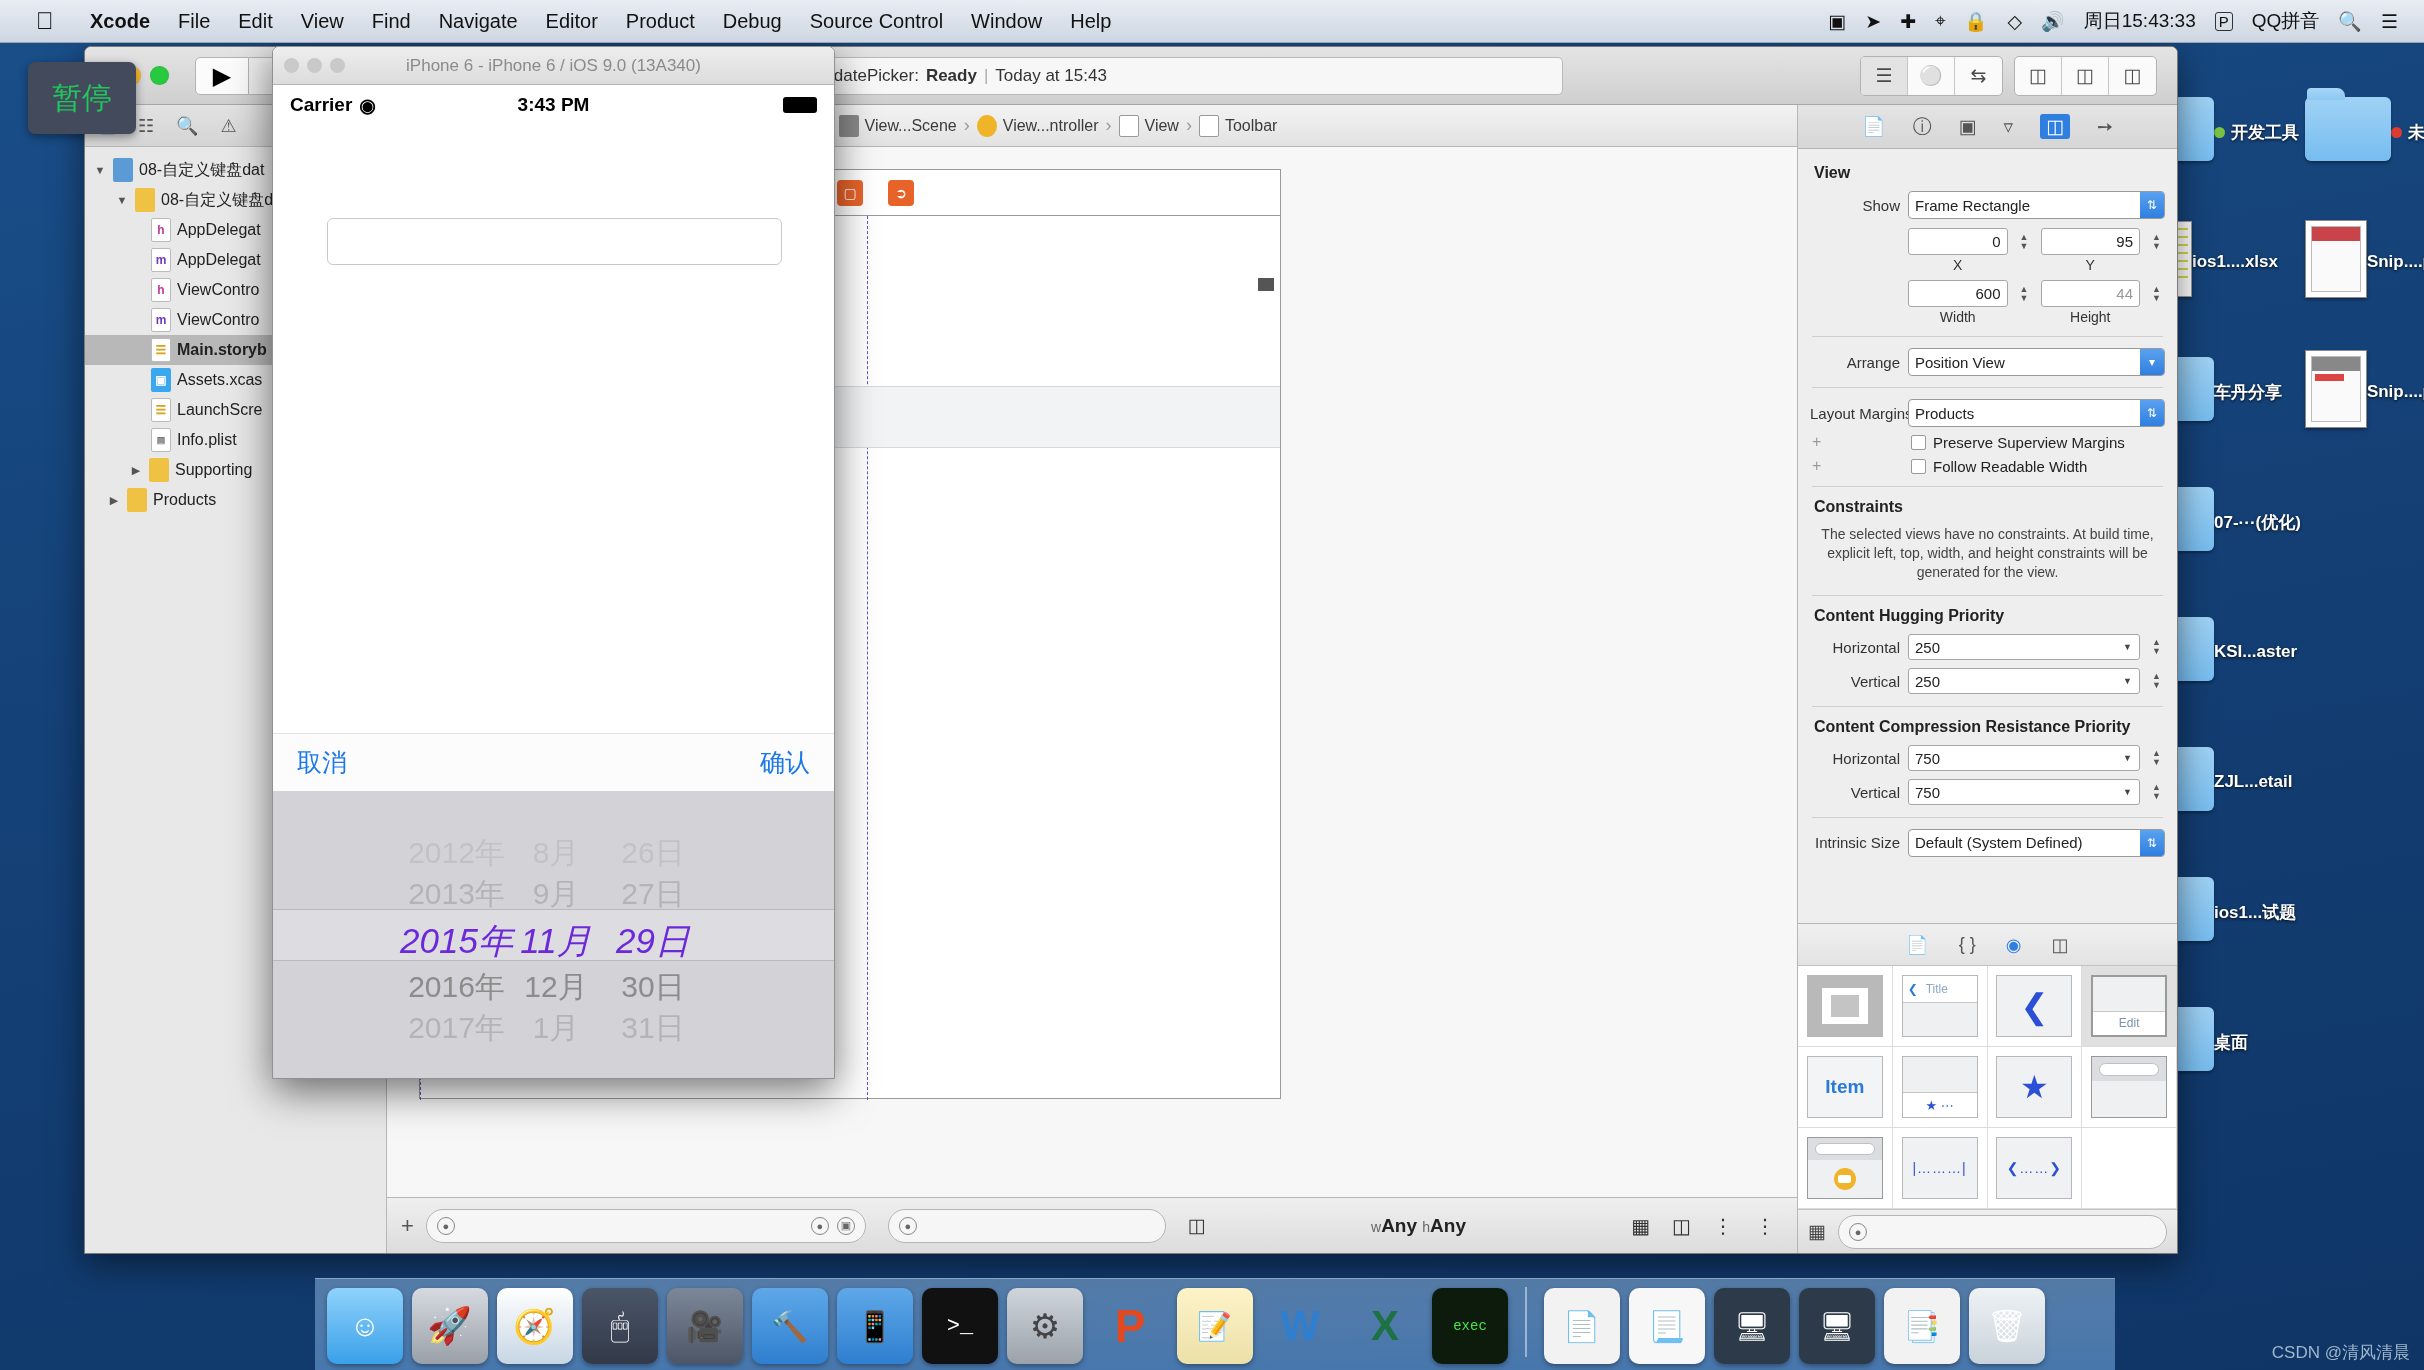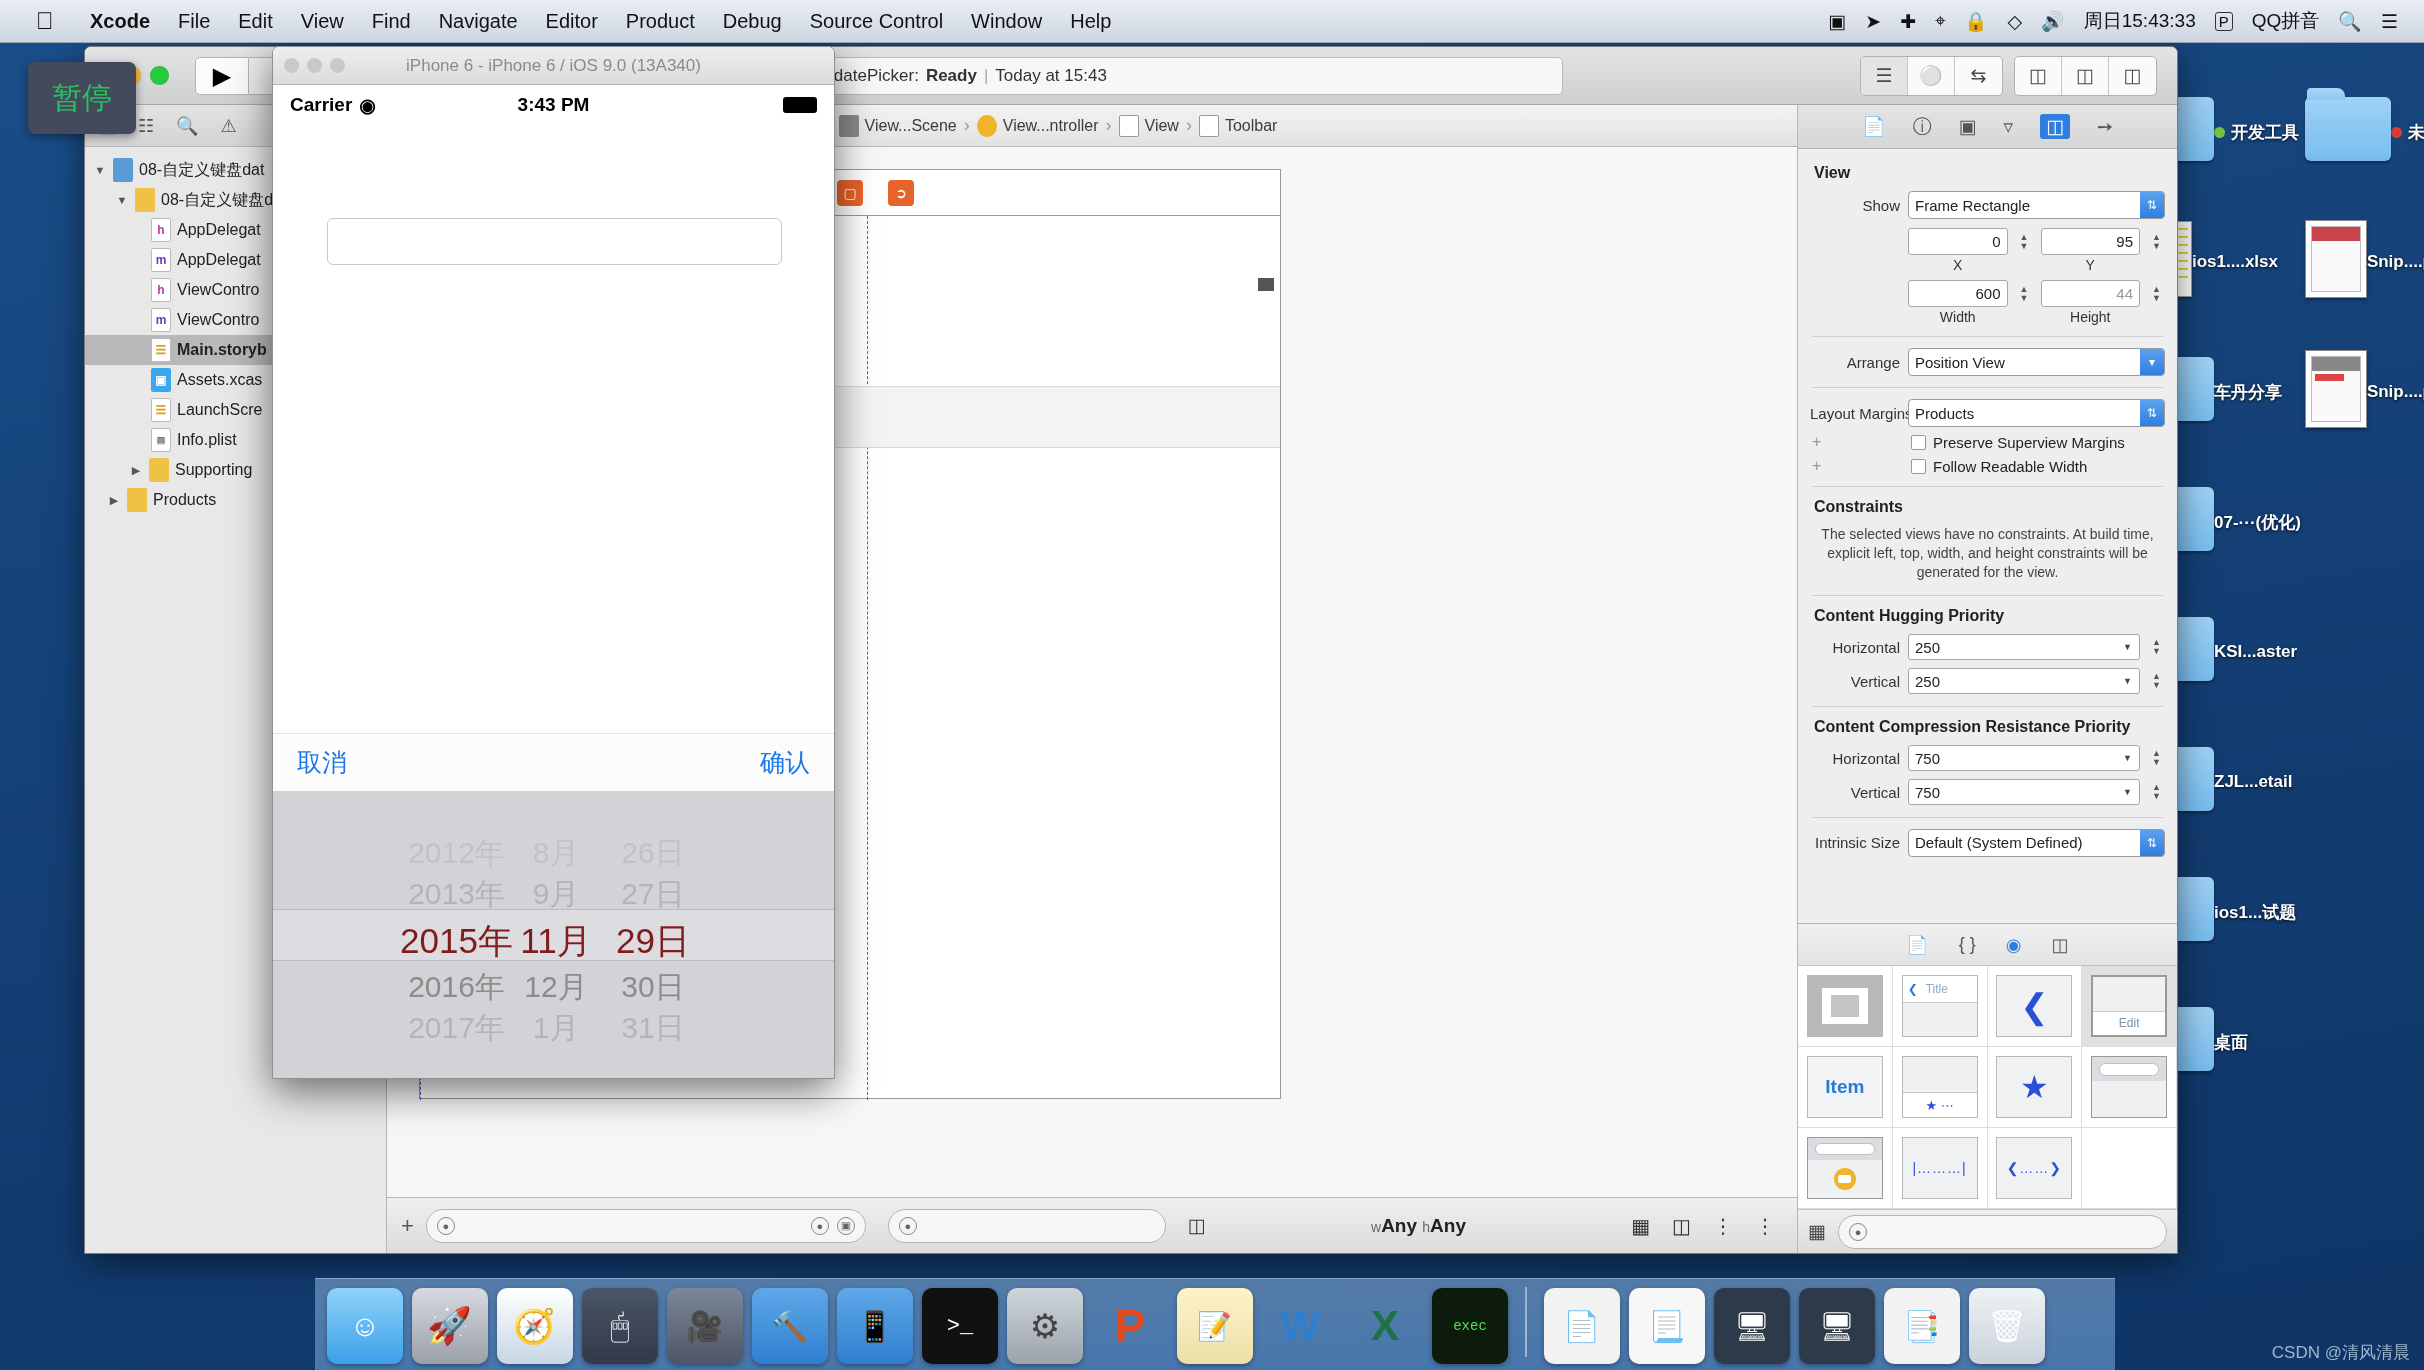--- a/index.html
+++ b/index.html
@@ -257,21 +257,21 @@
     position:absolute; left:0; right:0; bottom:0; height:287px;
     background:#d2d2d7; overflow:hidden;
   }
   .pk-row { display:flex; height:41px; align-items:center; justify-content:center; gap:0; }
   .pk-col { width:115px; text-align:center; font-size:30px; color:#8c8c8c; font-weight:300;margin-top:12px; }
   .pk-col.c2 { width:84px; }
   .pk-col.c3 { width:110px; }
   .pk-row.faded1 { opacity:.42; }
   .pk-row.faded2 { opacity:.22; }
   .pk-row.sel { background:#dcdce1; border-top:1px solid #b9b9bf; border-bottom:1px solid #b9b9bf; height:52px; }
-  .pk-row.sel .pk-col { color:#7f1d1d; font-size:35px; }
+  .pk-row.sel .pk-col { color:#6d28d9; font-size:35px;font-style:italic; }
   .pk-spacer { height:36px; }
 
   
   #pause-badge {
     position:absolute; left:28px; top:62px; width:108px; height:72px;
     background:#434a5c; border-radius:7px; color:#22c55e;
     display:flex; align-items:center; justify-content:center;
     font-size:30px; z-index:70; box-shadow:0 3px 10px rgba(0,0,0,.4);
   }
   

